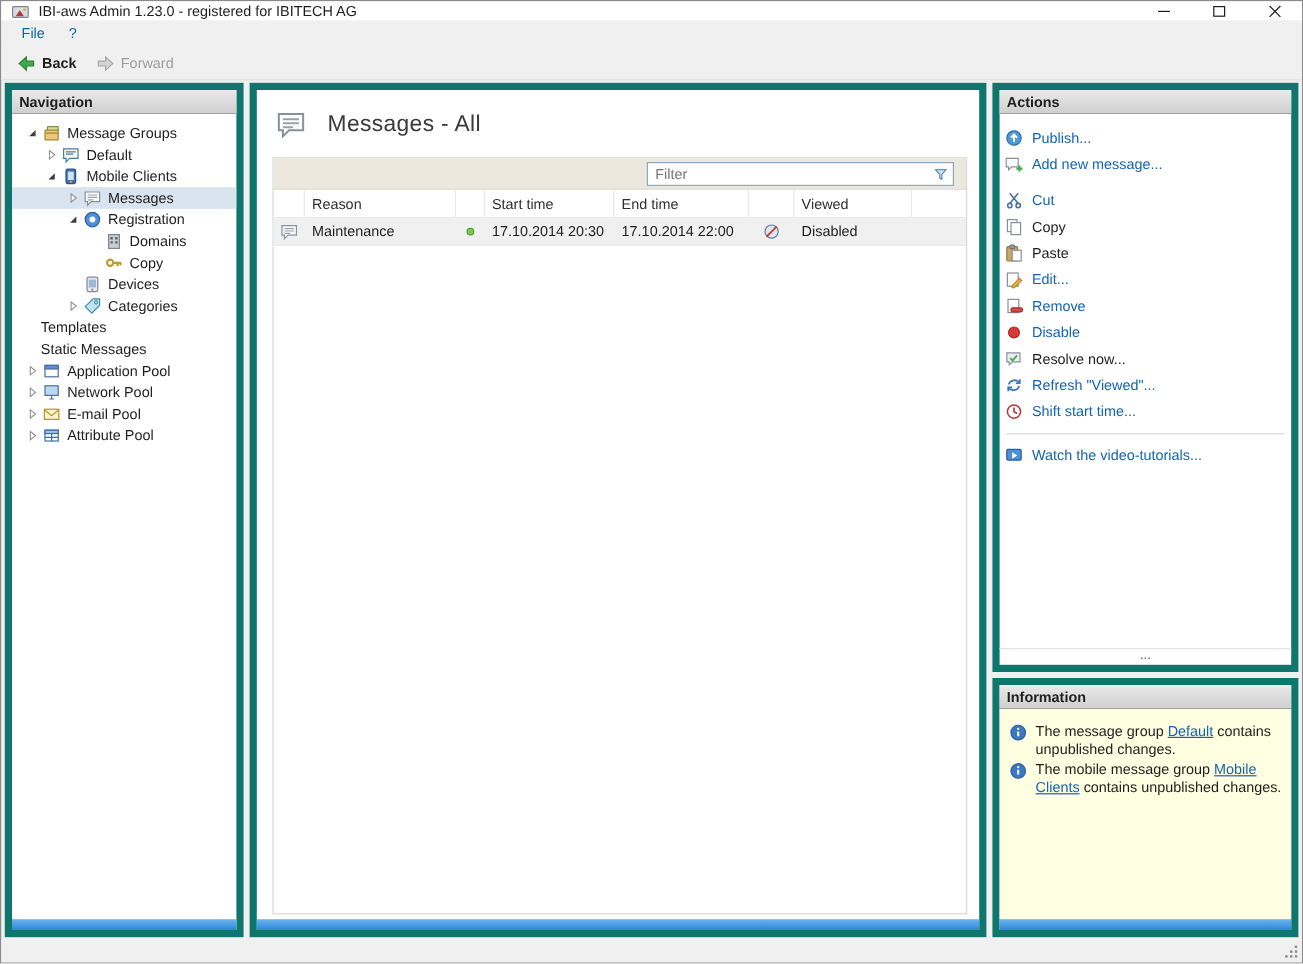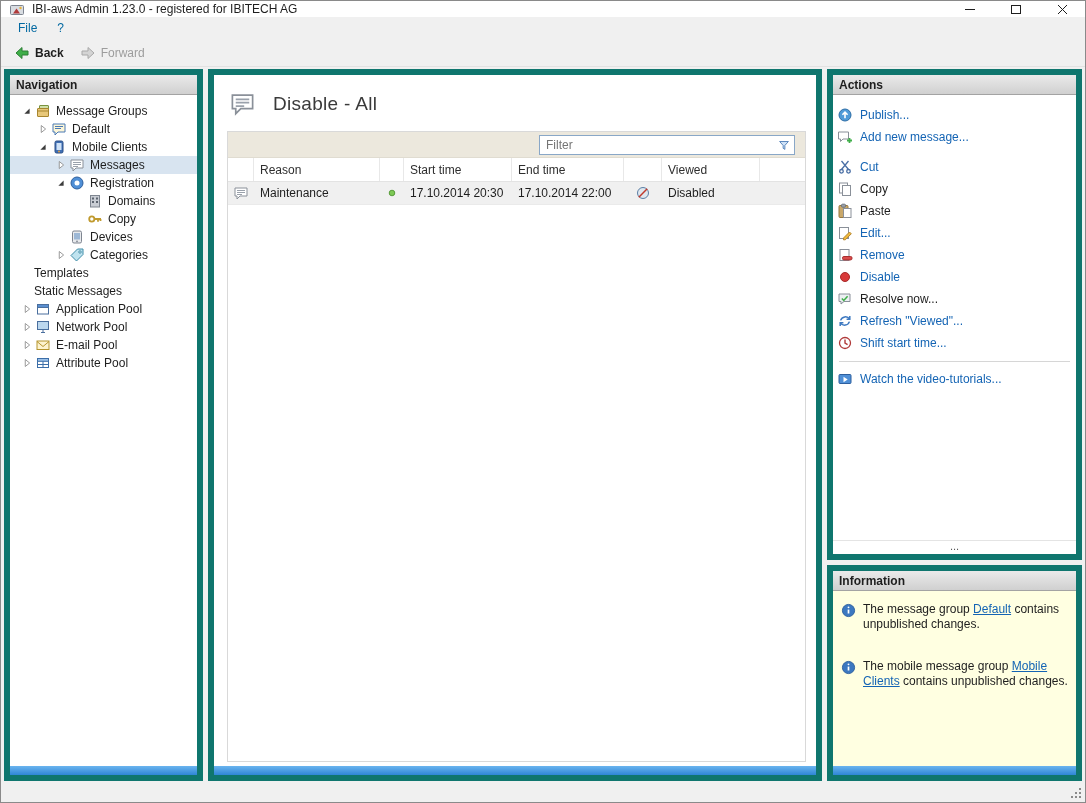--- a/index.html
+++ b/index.html
@@ -62,21 +62,21 @@
   .actions-panel { height:491px; flex:none; }
   .action-list { flex:1; padding-top:9px; display:flex; flex-direction:column; }
   .action { height:22px; flex:none; display:flex; align-items:center; gap:7px; padding-left:4px; font-size:12px; color:#1464b4; cursor:pointer; white-space:nowrap; }
   .action.disabled { color:#1e1e1e; cursor:default; }
   .action.gap { margin-top:8px; }
   .action-sep { height:1px; flex:none; background:#d6d6d6; margin:7px 6px 6px 6px; }
   .overflow { margin-top:auto; flex:none; text-align:center; font-size:11px; color:#5a5a5a; border-top:1px solid #e4e4e4; padding:0 0 3px 0; line-height:10px; }
 
   
   .info-panel { flex:1; }
-  .info-body { flex:1; background:#ffffe1; padding:11px 8px; display:flex; flex-direction:column; gap:27px; font-size:12px; color:#1e1e1e; overflow:hidden; }
+  .info-body { flex:1; background:#ffffe1; padding:11px 8px; display:flex; flex-direction:column; gap:2px; font-size:12px; color:#1e1e1e; overflow:hidden; }
   .info-item { display:flex; gap:7px; align-items:flex-start; line-height:15px; }
   .info-item .ii { flex:none; margin-top:1px; }
   .info-text { max-width:212px; }
   .info-link { color:#1464b4; text-decoration:underline; cursor:pointer; }
 
   
   .statusbar { height:19px; flex:none; background:#f0f0f0; position:relative; }
   .grip { position:absolute; right:2px; bottom:2px; width:12px; height:12px; }
   .grip::before { content:""; position:absolute; right:2px; bottom:2px; width:2px; height:2px; background:#8a8a8a;
     box-shadow:-4px 0 #8a8a8a, -8px 0 #8a8a8a, 0 -4px #8a8a8a, -4px -4px #8a8a8a, 0 -8px #8a8a8a; }
@@ -465,21 +465,21 @@
       <div class="bottom-accent"></div>
     </div>
 
     <div class="panel content-panel">
       <div class="content-title">
         <span>
             <svg class="s26">
               <use href="#i-bubble"></use>
             </svg>
           </span>
-        <span class="page-title">Disable - All</span>
+        <span class="page-title">Messages - All</span>
       </div>
 
       <div class="table-frame">
         <div class="filter-band">
           <div class="filter-box">
             <input type="text" placeholder="Filter" style="">
             <svg class="s14">
                 <use href="#i-funnel"></use>
               </svg>
           </div>

